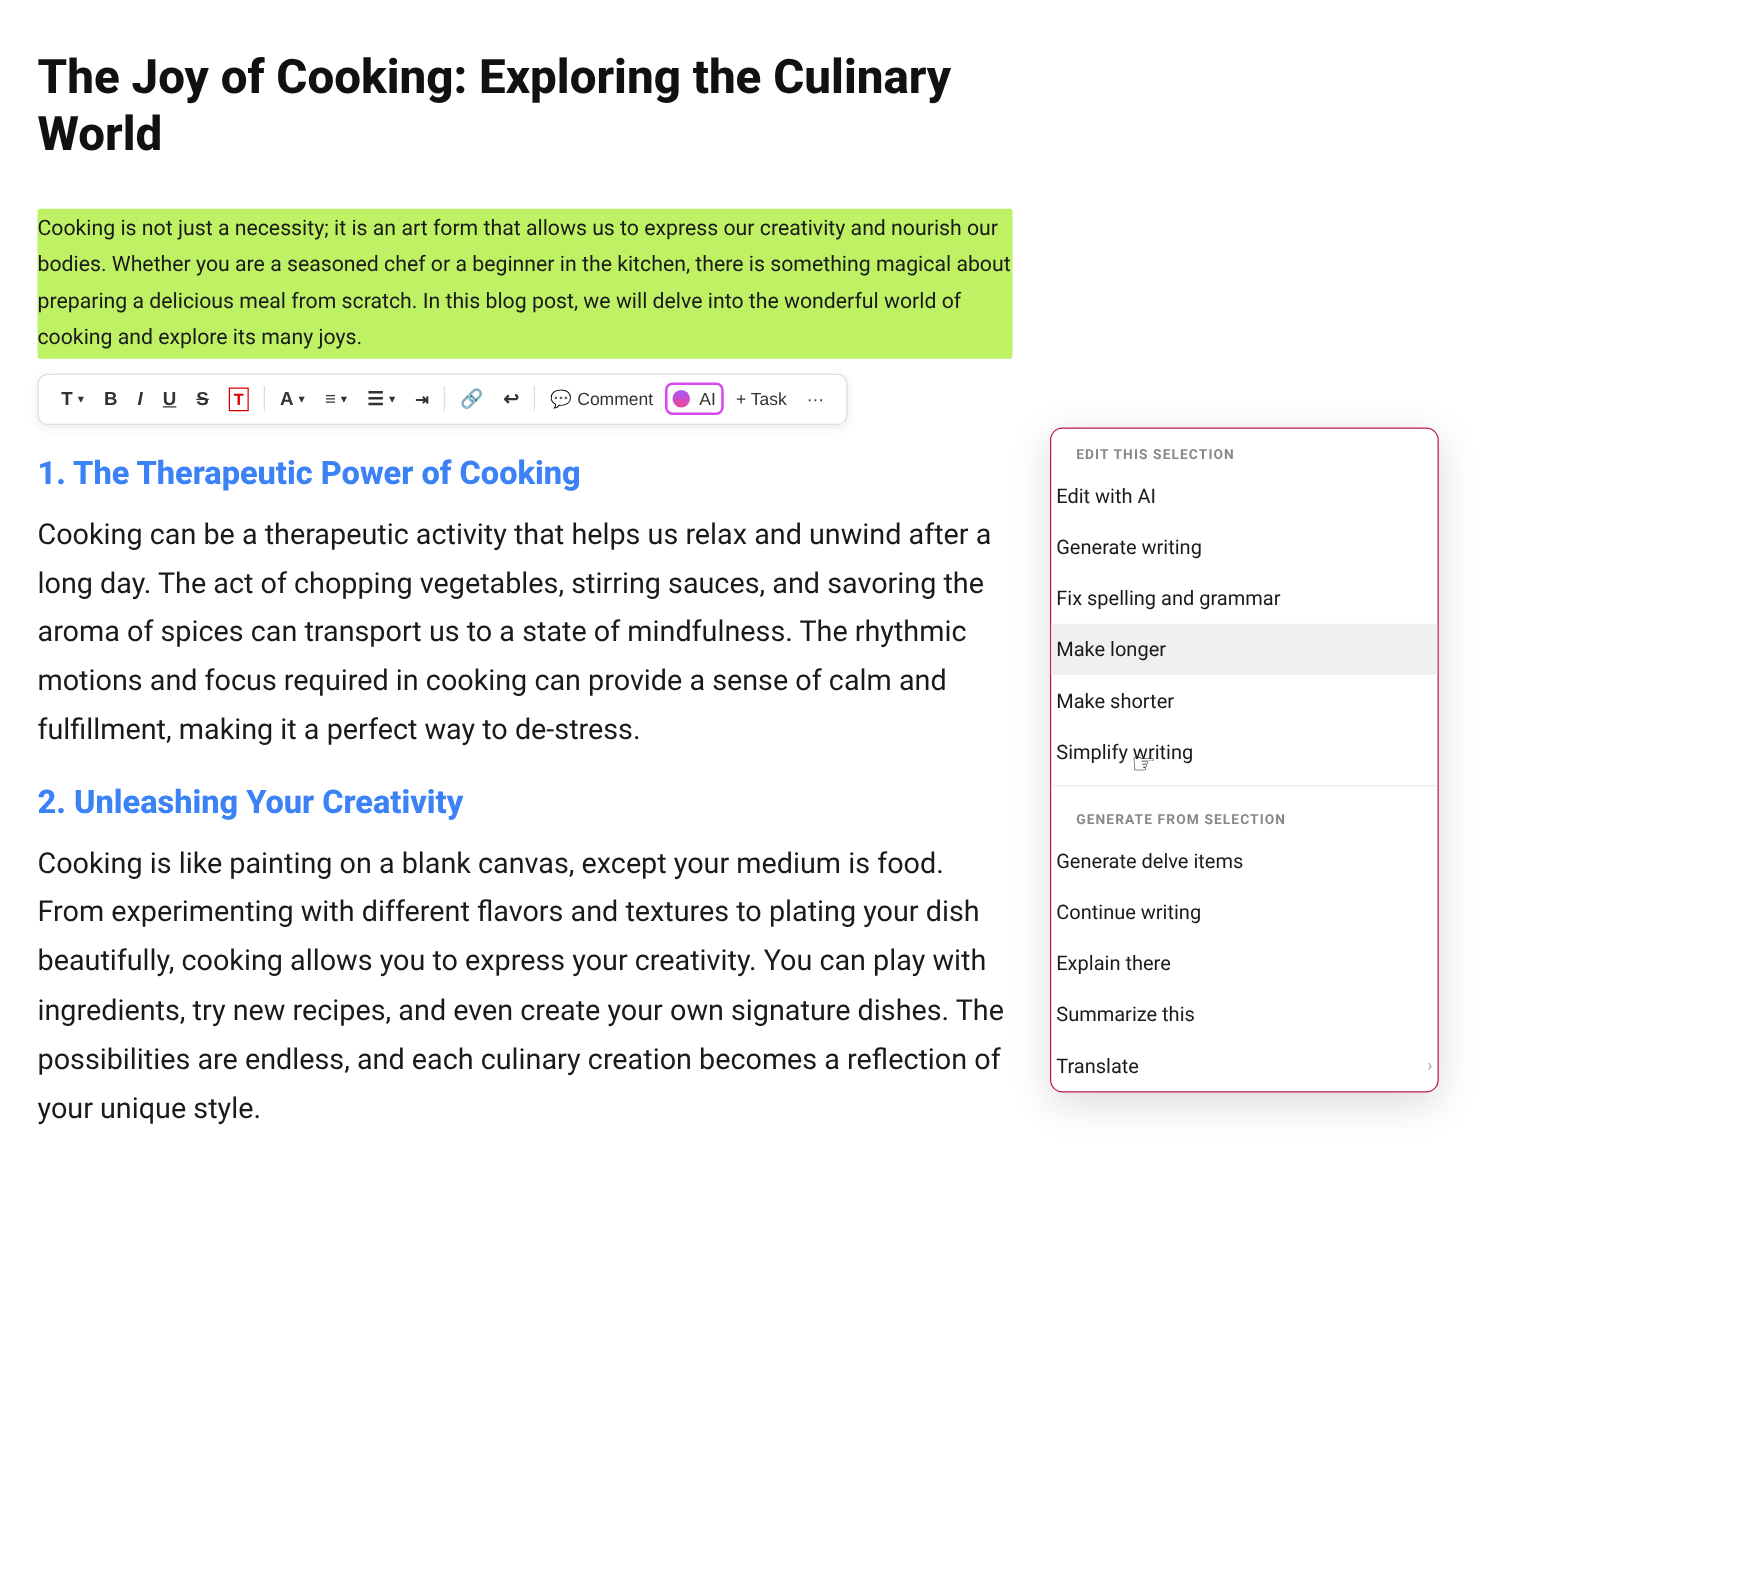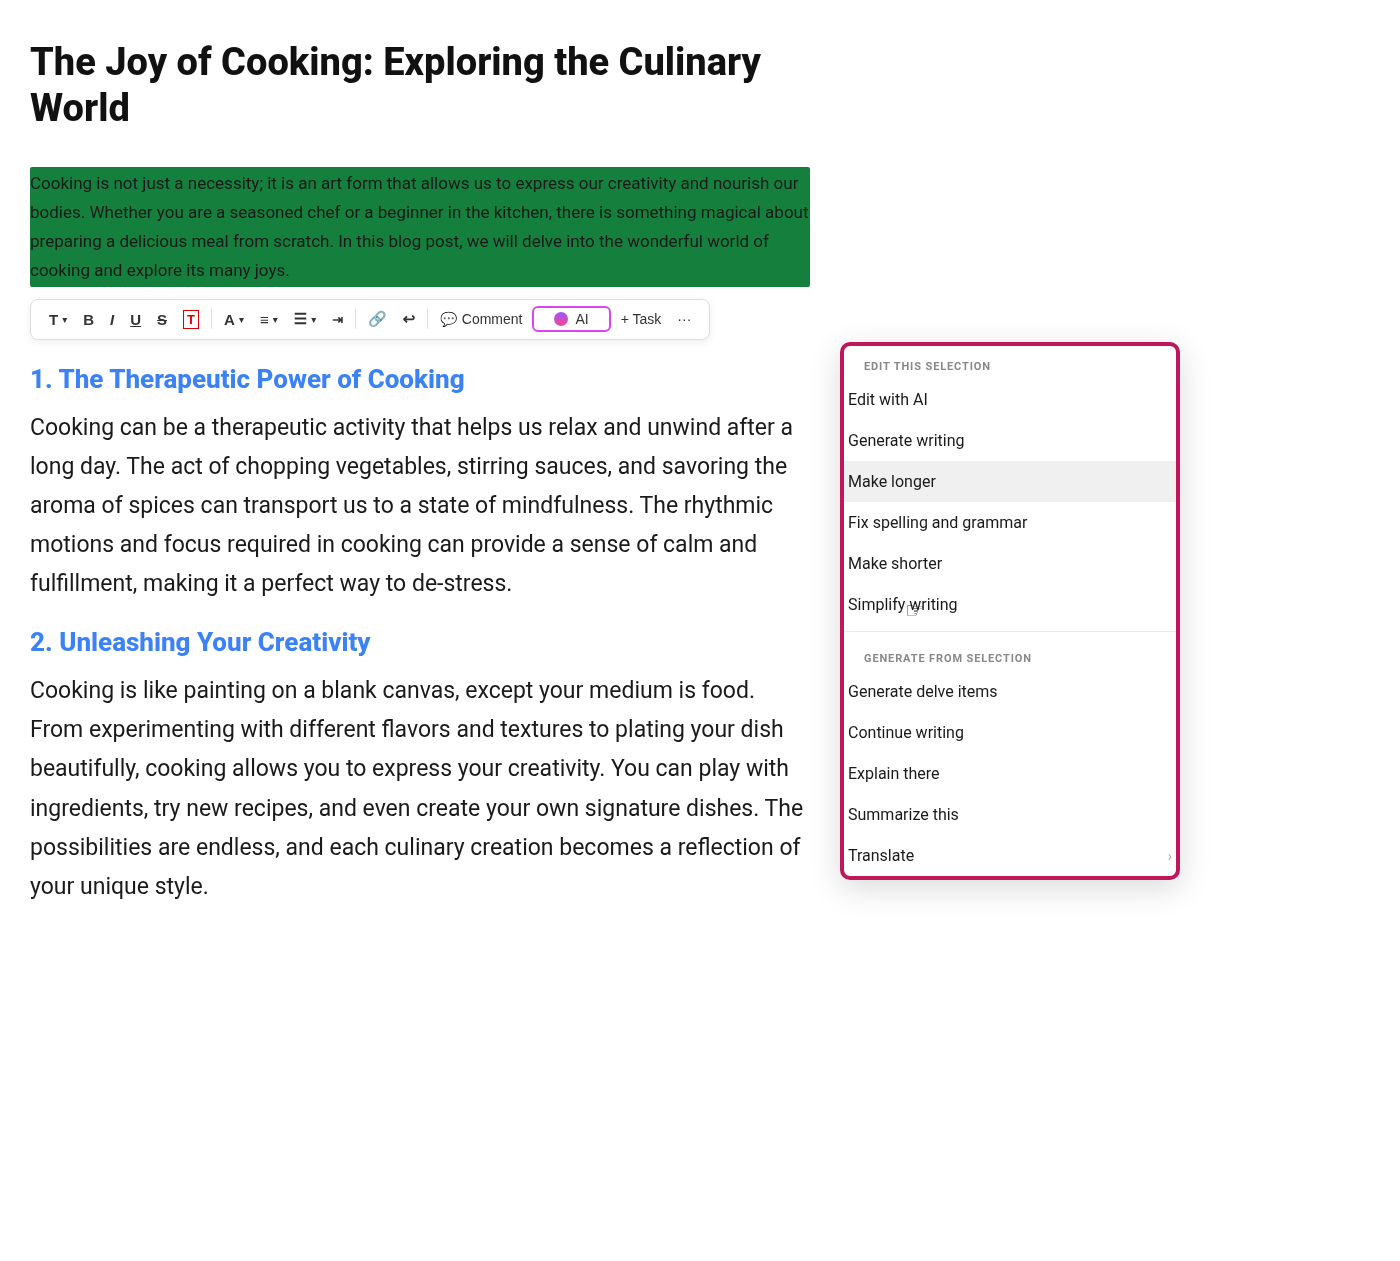--- a/index.html
+++ b/index.html
@@ -20,21 +20,21 @@
 
     .doc-title {
       font-size: 38px;
       font-weight: 800;
       line-height: 1.2;
       margin-bottom: 36px;
       color: #111;
     }
 
     .selected-paragraph {
-      background-color: #15803d;
+      background-color: #bef264;
       border-radius: 2px;
       padding: 2px 0;
       font-size: 17px;
       line-height: 1.7;
       color: #1a1a1a;
       margin-bottom: 0;
     }
 
     .toolbar {
       display: flex;
@@ -72,21 +72,21 @@
     }
 
     .toolbar-icon {
       font-size: 15px;
       font-weight: 700;
     }
 
     .toolbar-btn.ai-btn {
       border: 2px solid #d946ef;
       border-radius: 6px;
-      padding: 3px 20px;
+      padding: 3px 4px;
       color: #333;
       font-weight: 500;
     }
 
     .ai-dot {
       width: 14px;
       height: 14px;
       border-radius: 50%;
       background: conic-gradient(#a855f7, #ec4899, #a855f7);
       display: inline-block;
@@ -109,23 +109,23 @@
       line-height: 1.7;
       color: #1a1a1a;
       margin-bottom: 16px;
     }
 
     
     .ai-dropdown {
       position: absolute;
       top: 342px;
       left: 840px;
-      width: 340px;
+      width: 311px;
       background: #fff;
-      border: 4px solid #be185d;
+      border: 1px solid #be185d;
       border-radius: 10px;
       box-shadow: 0 8px 32px rgba(0,0,0,0.15);
       z-index: 100;
       overflow: hidden;
     }
 
     .dropdown-section-label {
       font-size: 11px;
       font-weight: 700;
       color: #888;
@@ -237,27 +237,27 @@
 
 <div class="ai-dropdown">
   <div class="dropdown-section-label">EDIT THIS SELECTION</div>
 
   <div class="dropdown-item">
     <span>Edit with AI</span>
   </div>
   <div class="dropdown-item">
     <span>Generate writing</span>
   </div>
+  <div class="dropdown-item">
+    <span>Fix spelling and grammar</span>
+  </div>
   <div class="dropdown-item highlighted">
     <span>Make longer</span>
   </div>
   <div class="dropdown-item">
-    <span>Fix spelling and grammar</span>
-  </div>
-  <div class="dropdown-item">
     <span>Make shorter</span>
   </div>
   <div class="dropdown-item">
     <span>Simplify writing</span>
   </div>
 
   <div class="dropdown-divider"></div>
 
   <div class="dropdown-section-label">GENERATE FROM SELECTION</div>
 

